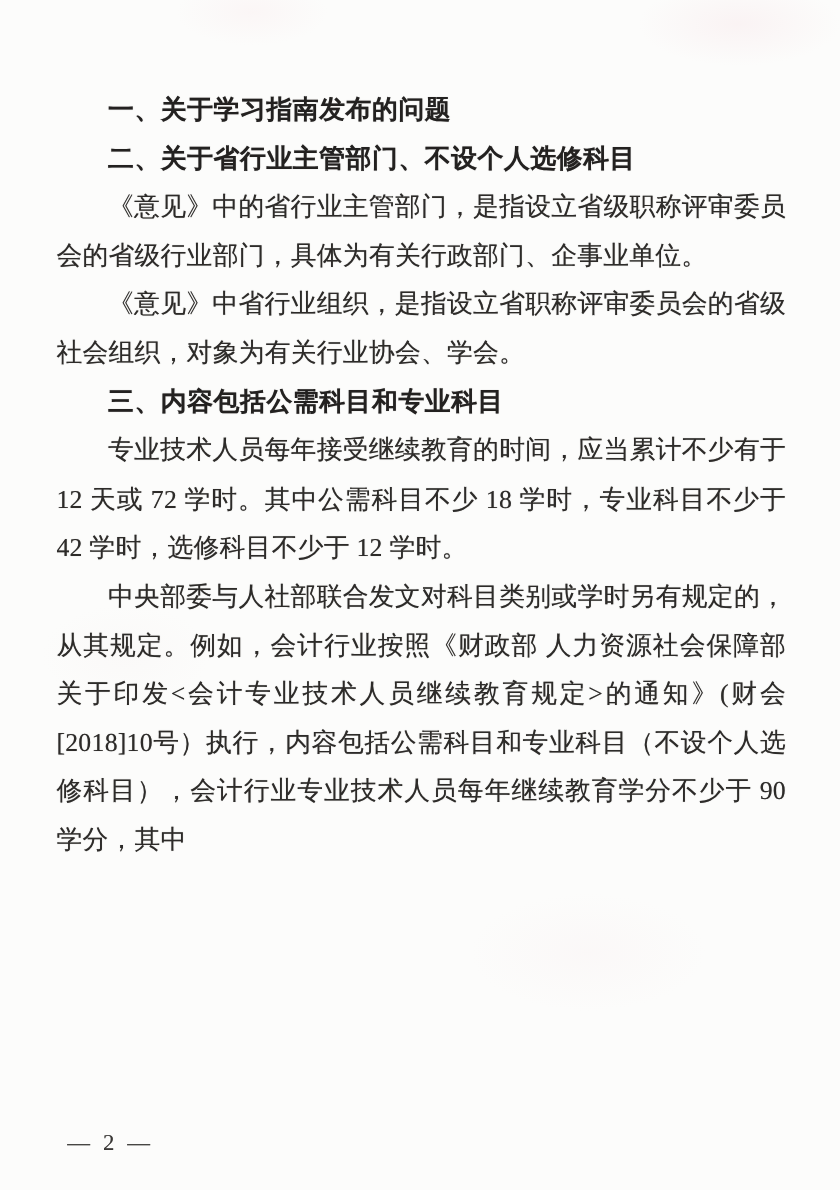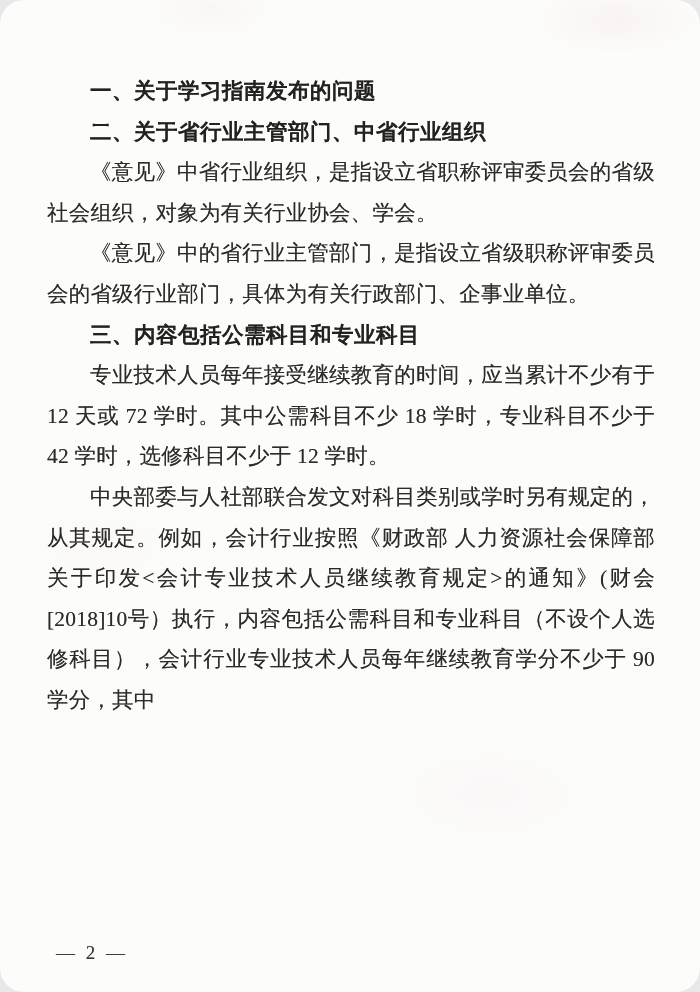--- a/index.html
+++ b/index.html
@@ -12,21 +12,20 @@
     width: 700px;
     height: 992px;
     margin: 0 auto;
     overflow: hidden;
     background:
       radial-gradient(120px 50px at 88% 2%, rgba(246,226,230,0.35), rgba(246,226,230,0) 70%),
       radial-gradient(90px 40px at 30% 1%, rgba(248,232,234,0.30), rgba(248,232,234,0) 70%),
       radial-gradient(140px 70px at 70% 80%, rgba(247,236,238,0.25), rgba(247,236,238,0) 70%),
       radial-gradient(100px 60px at 15% 55%, rgba(246,240,240,0.25), rgba(246,240,240,0) 70%),
       #fcfcfb;
-    border-radius: 24px;
   }
   .doc-body {
     position: absolute;
     left: 47px;
     top: 71px;
     width: 608px;
     color: #2d2b29;
     font-family: "Liberation Serif", "DejaVu Serif", serif;
     font-size: 21.5px;
     line-height: 40.6px;
@@ -60,21 +59,21 @@
     letter-spacing: 3px;
     text-shadow: 0 0 0.5px rgba(58,56,54,0.5);
   }
 </style>
 </head>
 <body>
 
 <div class="page">
   <main class="doc-body">
     <h2 class="sec-heading">一、关于学习指南发布的问题</h2>
-    <h2 class="sec-heading">二、关于省行业主管部门、中省行业组织</h2>
+    <h2 class="sec-heading">二、关于省行业主管部门、不设个人选修科目</h2>
+    <p class="para">《意见》中的省行业主管部门，是指设立省级职称评审委员会的省级行业部门，具体为有关行政部门、企事业单位。</p>
     <p class="para">《意见》中省行业组织，是指设立省职称评审委员会的省级社会组织，对象为有关行业协会、学会。</p>
-    <p class="para">《意见》中的省行业主管部门，是指设立省级职称评审委员会的省级行业部门，具体为有关行政部门、企事业单位。</p>
     <h2 class="sec-heading">三、内容包括公需科目和专业科目</h2>
     <p class="para">专业技术人员每年接受继续教育的时间，应当累计不少有于 12 天或 72 学时。其中公需科目不少 18 学时，专业科目不少于 42 学时，选修科目不少于 12 学时。</p>
     <p class="para">中央部委与人社部联合发文对科目类别或学时另有规定的，从其规定。例如，会计行业按照《财政部 人力资源社会保障部关于印发&lt;会计专业技术人员继续教育规定&gt;的通知》(财会[2018]10号）执行，内容包括公需科目和专业科目（不设个人选修科目），会计行业专业技术人员每年继续教育学分不少于 90 学分，其中</p>
   </main>
   <footer class="page-footer">— 2 —</footer>
 </div>
 
 </body></html>

